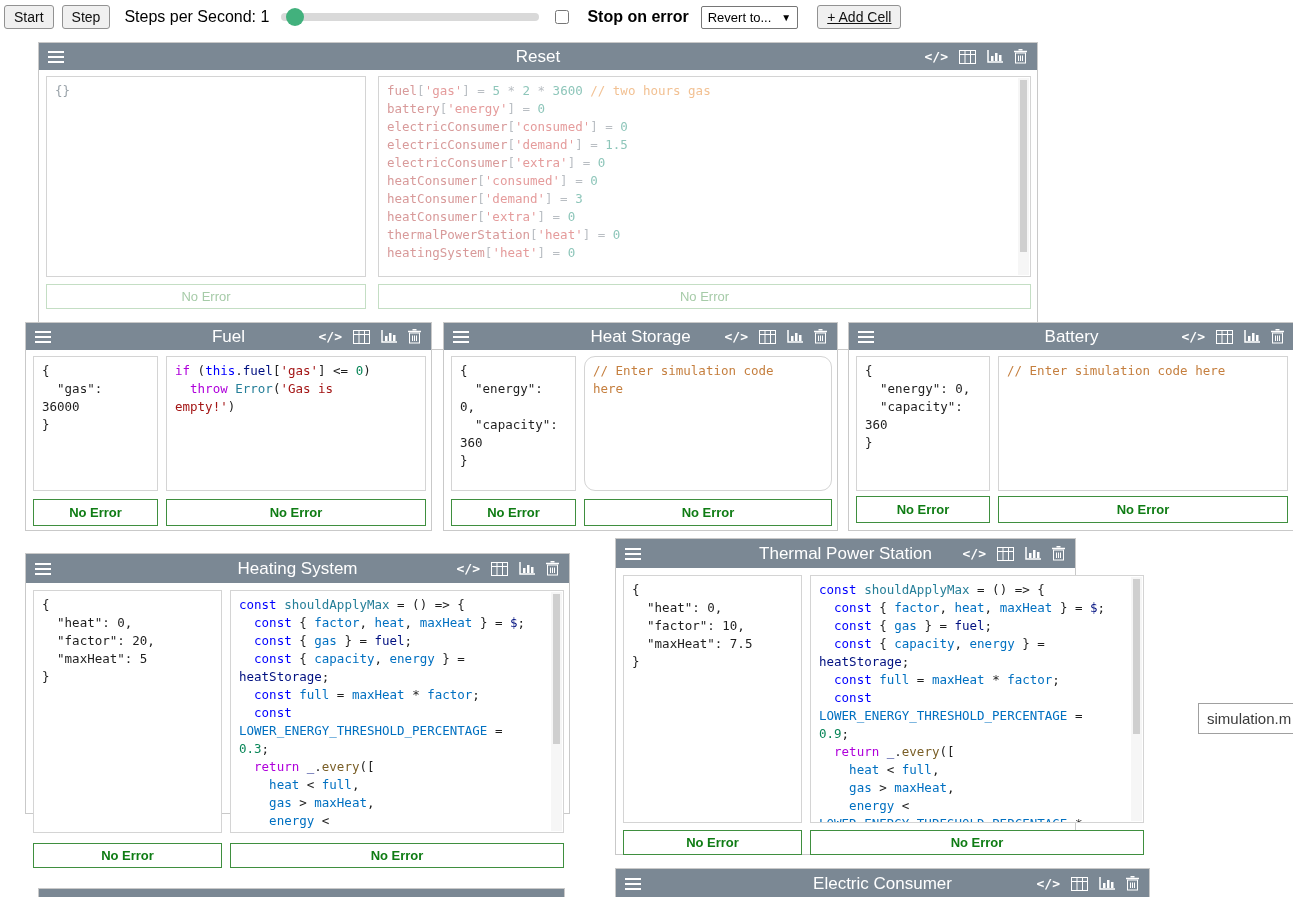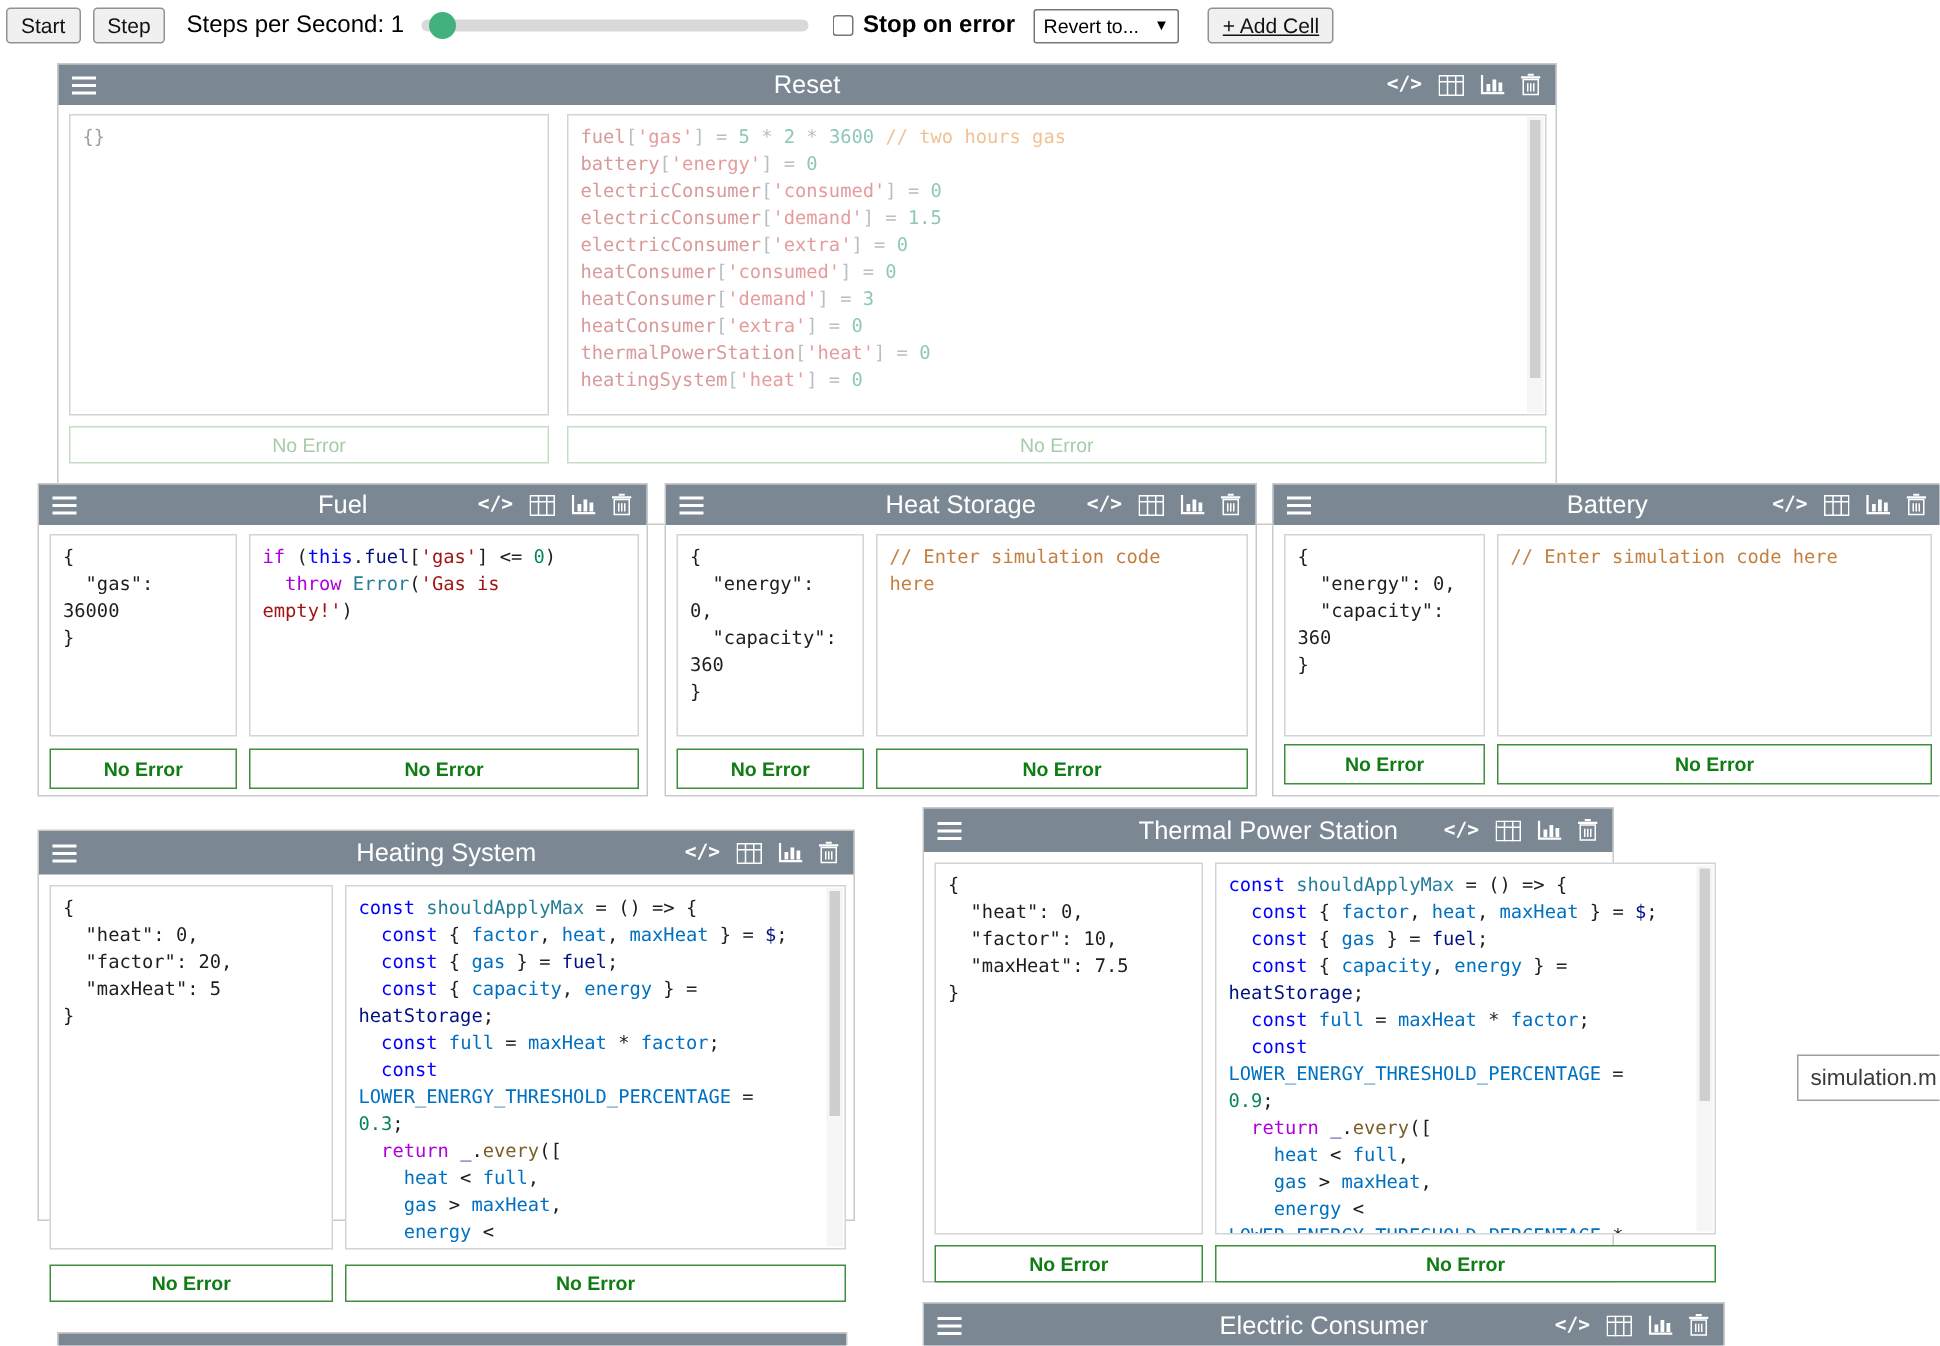--- a/index.html
+++ b/index.html
@@ -9,21 +9,21 @@
   
   .toolbar{position:absolute;left:0;top:0;width:100%;height:34px;display:flex;align-items:center;
            padding-left:4px;box-sizing:border-box;background:#fff;}
   .btn{background:#f0f0f0;border:1px solid #929292;border-radius:3px;padding:3px 9px;font-size:14px;
        color:#111;line-height:1.2;}
   .btn + .btn{margin-left:8px;}
   .sps{font-size:16px;color:#000;margin-left:14px;white-space:pre;}
   .slider-track{position:relative;width:258px;height:8px;background:#d9d9d9;border-radius:4px;margin-left:12px;}
   .slider-handle{position:absolute;left:5px;top:-5px;width:18px;height:18px;border-radius:50%;background:#42b17d;}
   .chk{width:14px;height:14px;margin-left:16px;}
-  .chk-label{font-size:16px;font-weight:600;color:#000;margin-left:3px;}
+  .chk-label{font-size:16px;font-weight:600;color:#000;margin-left:15px;}
   .select{margin-left:12px;border:1px solid #767676;border-radius:2px;padding:3px 6px 3px 6px;font-size:13px;
           background:#fff;display:flex;align-items:center;gap:10px;color:#000;}
   .select .arrow{font-size:10px;}
   .addcell{margin-left:19px;text-decoration:underline;}
 
   
   .cell{position:absolute;background:#fff;border:1px solid #c9c9c9;box-sizing:border-box;}
   .cell-header{position:relative;height:27px;background:#7b8894;display:flex;align-items:center;}
   .cell-title{position:absolute;left:0;right:0;text-align:center;color:#fff;font-size:17px;pointer-events:none;}
   .burger{margin-left:9px;z-index:2;}
@@ -227,21 +227,21 @@
     </span>
   </header>
   <div class="panel" style="left:7px;top:33px;width:125px;height:135px;">
       <div class="cl">{</div>
       <div class="cl">  "energy":</div>
       <div class="cl">0,</div>
       <div class="cl">  "capacity":</div>
       <div class="cl">360</div>
       <div class="cl">}</div>
     </div>
-  <div class="panel" style="left:140px;top:33px;width:248px;height:135px;">
+  <div class="panel" style="left:140px;top:33px;width:248px;height:135px;border-radius:11px;">
       <div class="cl"><span class="t-c">// Enter simulation code</span></div>
       <div class="cl"><span class="t-c">here</span></div>
     </div>
   <div class="err" style="left:7px;top:176px;width:125px;height:27px;">No Error</div>
   <div class="err" style="left:140px;top:176px;width:248px;height:27px;">No Error</div>
 </section>
 
 <section class="cell" style="left:848px;top:322px;width:447px;height:209px;">
   <header class="cell-header">
     <span class="burger">

